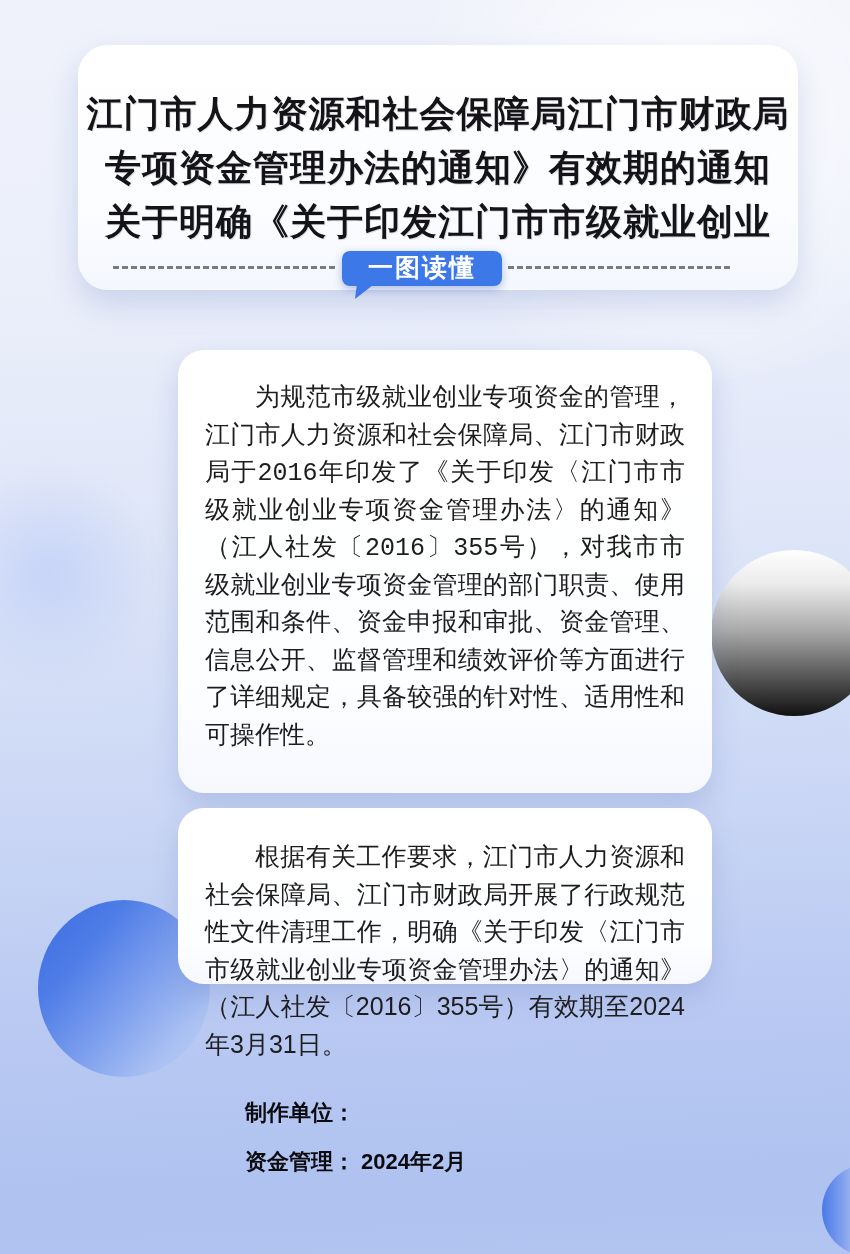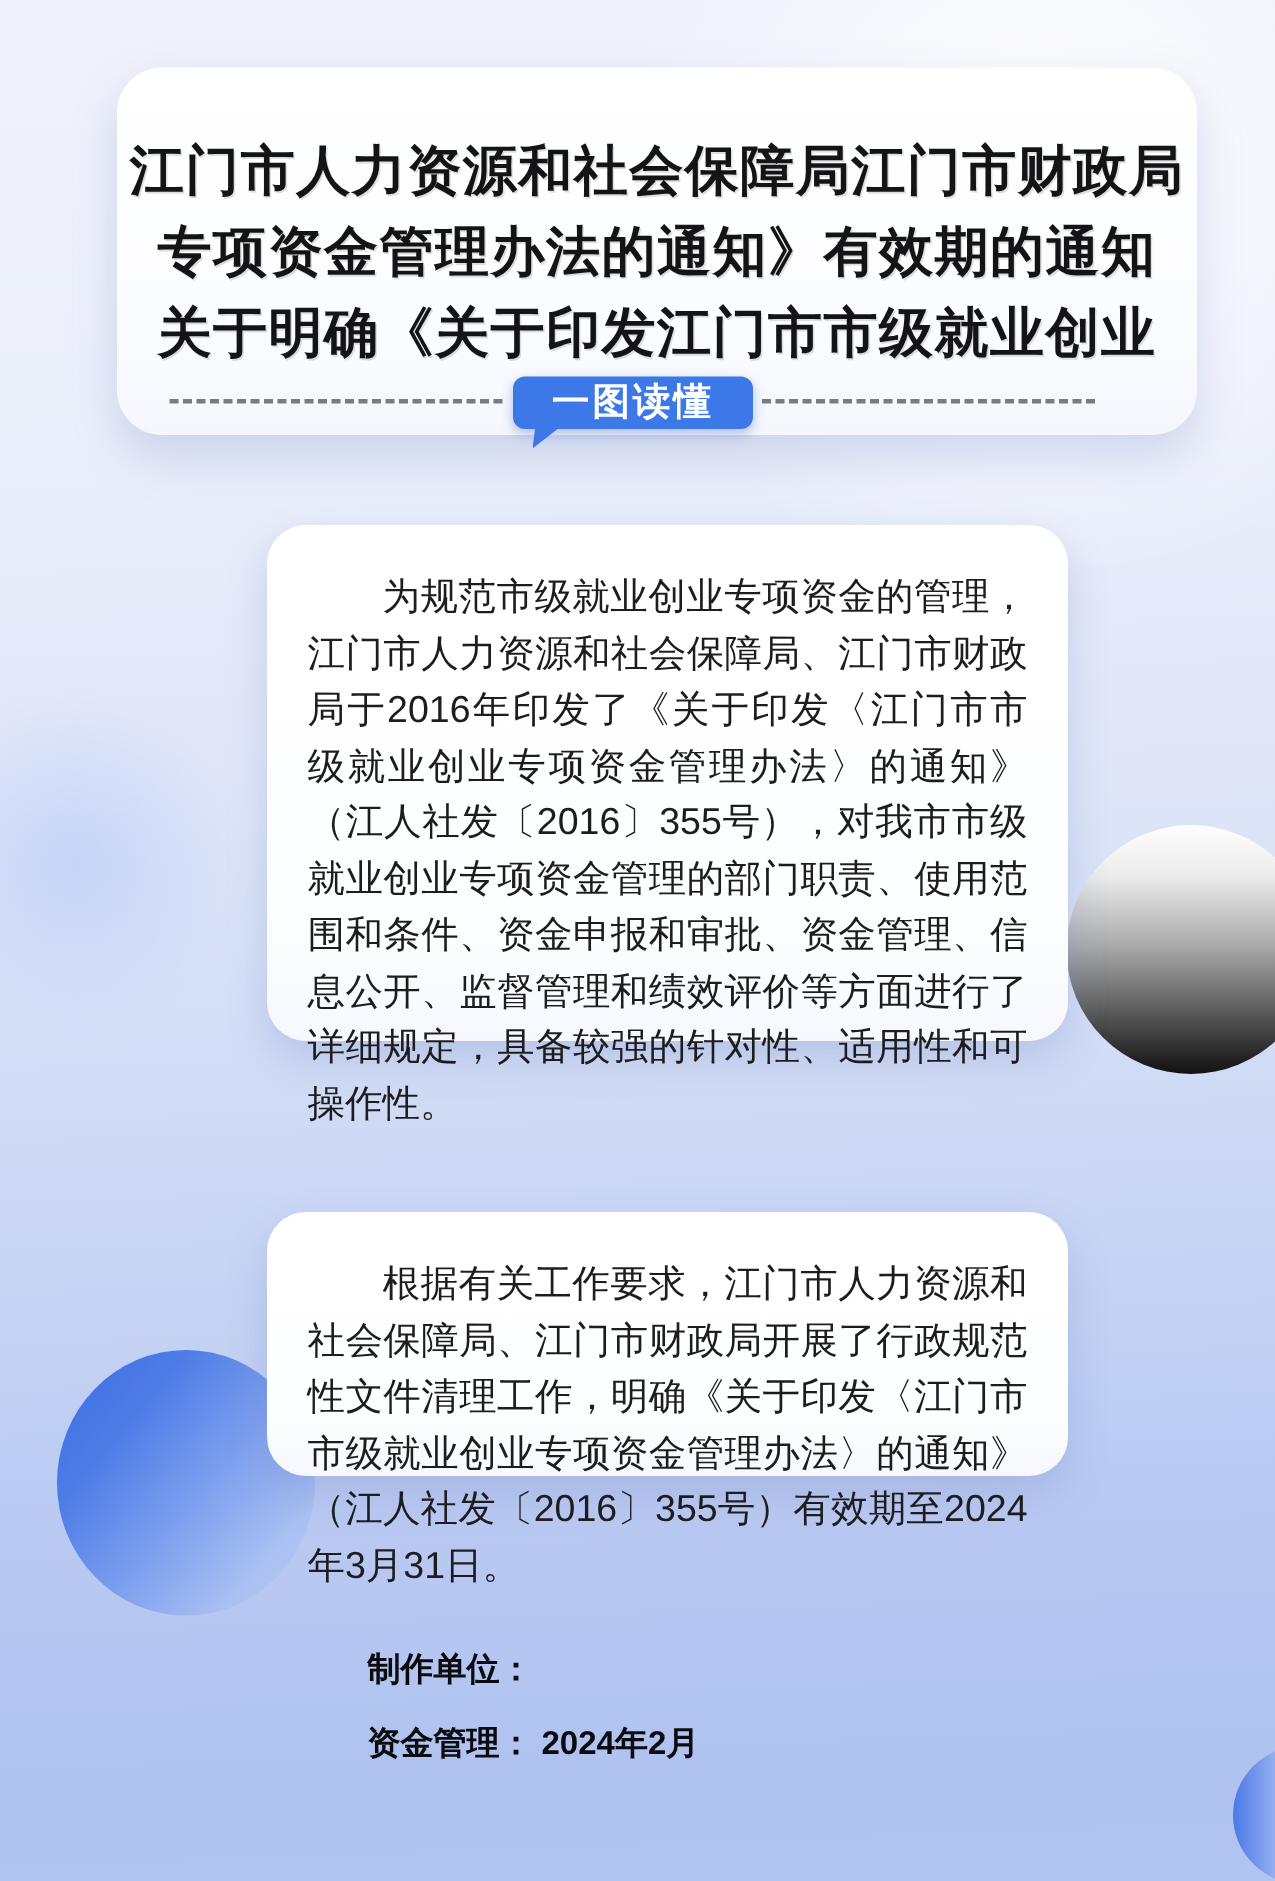--- a/index.html
+++ b/index.html
@@ -65,21 +65,21 @@
     position:absolute;left:13px;top:34px;width:18px;height:14px;background:#3D78E8;
     clip-path:polygon(0 100%, 100% 0, 10% 0);
   }
   
   .body-card{
     position:absolute;left:178px;width:534px;z-index:2;
     background:linear-gradient(180deg,#ffffff 0%,#fdfeff 75%,#f6f8fe 100%);
     border-radius:26px;
     box-shadow:0 12px 26px rgba(120,140,200,0.30);
   }
-  .card-1{top:350px;height:344px;}
+  .card-1{top:350px;height:443px;font-family:Liberation Mono, monospace;}
   .card-2{top:808px;height:176px;}
   .body-text{
     margin:30px 27px;color:#1d1d1f;
     font-size:25px;line-height:37.5px;
     text-indent:2em;text-align:justify;
   }
   
   .footer{
     position:absolute;left:245px;top:1088px;z-index:2;
     color:#0c0c10;font-size:22px;font-weight:600;

